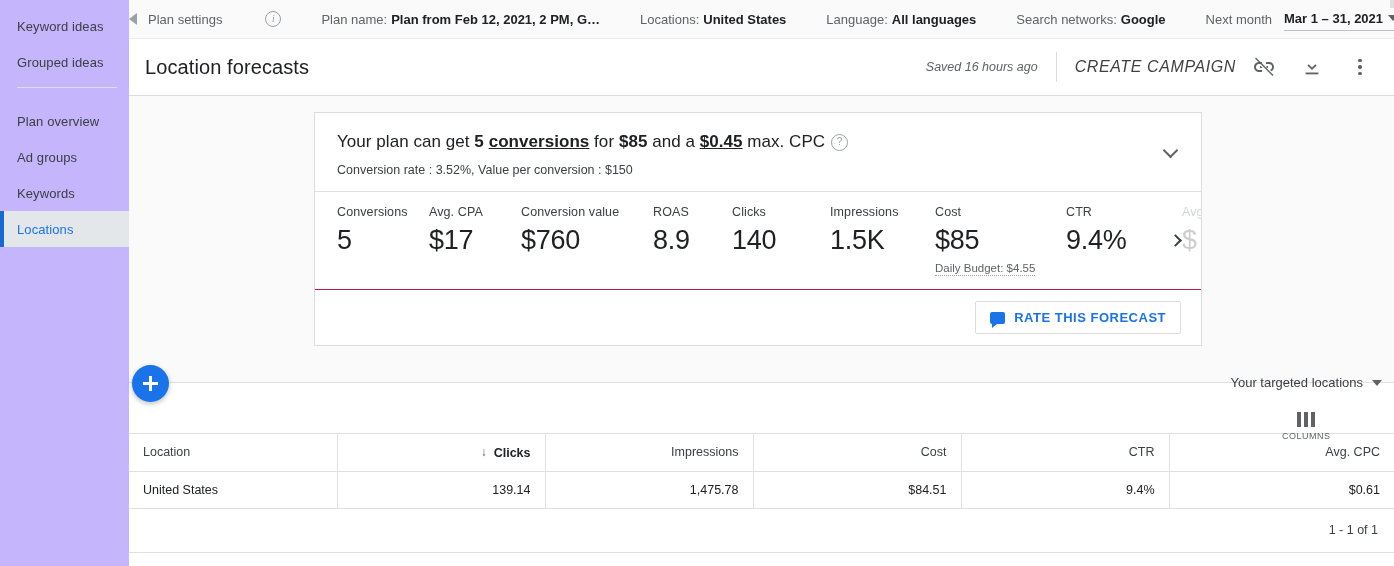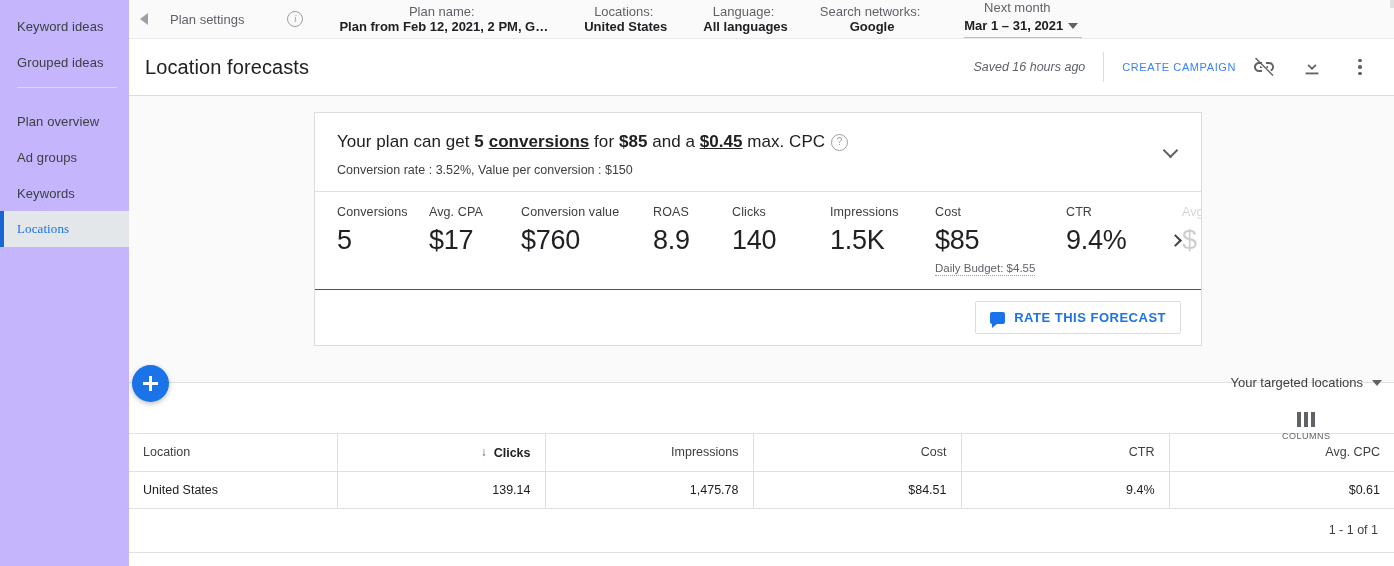--- a/index.html
+++ b/index.html
@@ -32,21 +32,20 @@
     font-size: 13px;
     color: #3c4043;
     letter-spacing: .1px;
     white-space: nowrap;
     cursor: pointer;
   }
   .nav-item.selected {
     background: #e4e7ea;
     color: #1a73e8;
     font-weight: 500;
-    font-family: Liberation Serif, serif;
   }
   .nav-item.selected::before {
     content: "";
     position: absolute; left: 0; top: 0;
     width: 4px; height: 100%;
     background: #1967d2;
   }
   .nav-sep {
     height: 1px; background: #dadce0;
     margin: 7px 12px 7px 17px;
@@ -73,21 +72,21 @@
     border-right: 8px solid #9aa0a6;
   }
   .tb-seg {
     display: flex; align-items: center;
     font-size: 13px; color: #5f6368;
     white-space: nowrap;
   }
   .tb-seg .lbl { color: #5f6368; }
   .tb-seg .val { color: #202124; font-weight: 700; margin-left: 4px; }
   .tb-gap-a { margin-left: 11px; gap: 37px; }
-  .tb-gap-b { margin-left: 32px; flex-direction: column; }
+  .tb-gap-b { margin-left: 40px; }
   .info-circle {
     display: inline-flex; align-items: center; justify-content: center;
     width: 14px; height: 14px; margin-left: 6px;
     border: 1px solid #9aa0a6; border-radius: 50%;
     font-size: 10px; color: #9aa0a6;
     font-family: "Liberation Serif", serif;
     font-style: italic; line-height: 1;
     cursor: pointer;
   }
   .month-box {
@@ -126,23 +125,23 @@
   .head-right {
     margin-left: auto; display: flex; align-items: center;
     padding-right: 14px;
   }
   .saved-text {
     font-size: 12.5px; color: #5f6368;
     font-style: italic; white-space: nowrap;
   }
   .vdiv { width: 1px; height: 30px; background: #dadce0; margin: 0 18px; }
   .create-btn {
-    font-size: 11px; color: #3b82f6;
+    font-size: 16px; color: #404040;
     font-weight: 500; letter-spacing: .6px;
-    white-space: nowrap; cursor: pointer;
+    white-space: nowrap; cursor: pointer; font-style: italic;
   }
   .icon-btn {
     width: 40px; height: 40px; margin-left: 8px;
     display: flex; align-items: center; justify-content: center;
     cursor: pointer; border-radius: 50%;
   }
   .dots-v { display: flex; flex-direction: column; gap: 3px; }
   .dots-v i { width: 3.5px; height: 3.5px; border-radius: 50%; background: #5f6368; display: block; }
 
   

